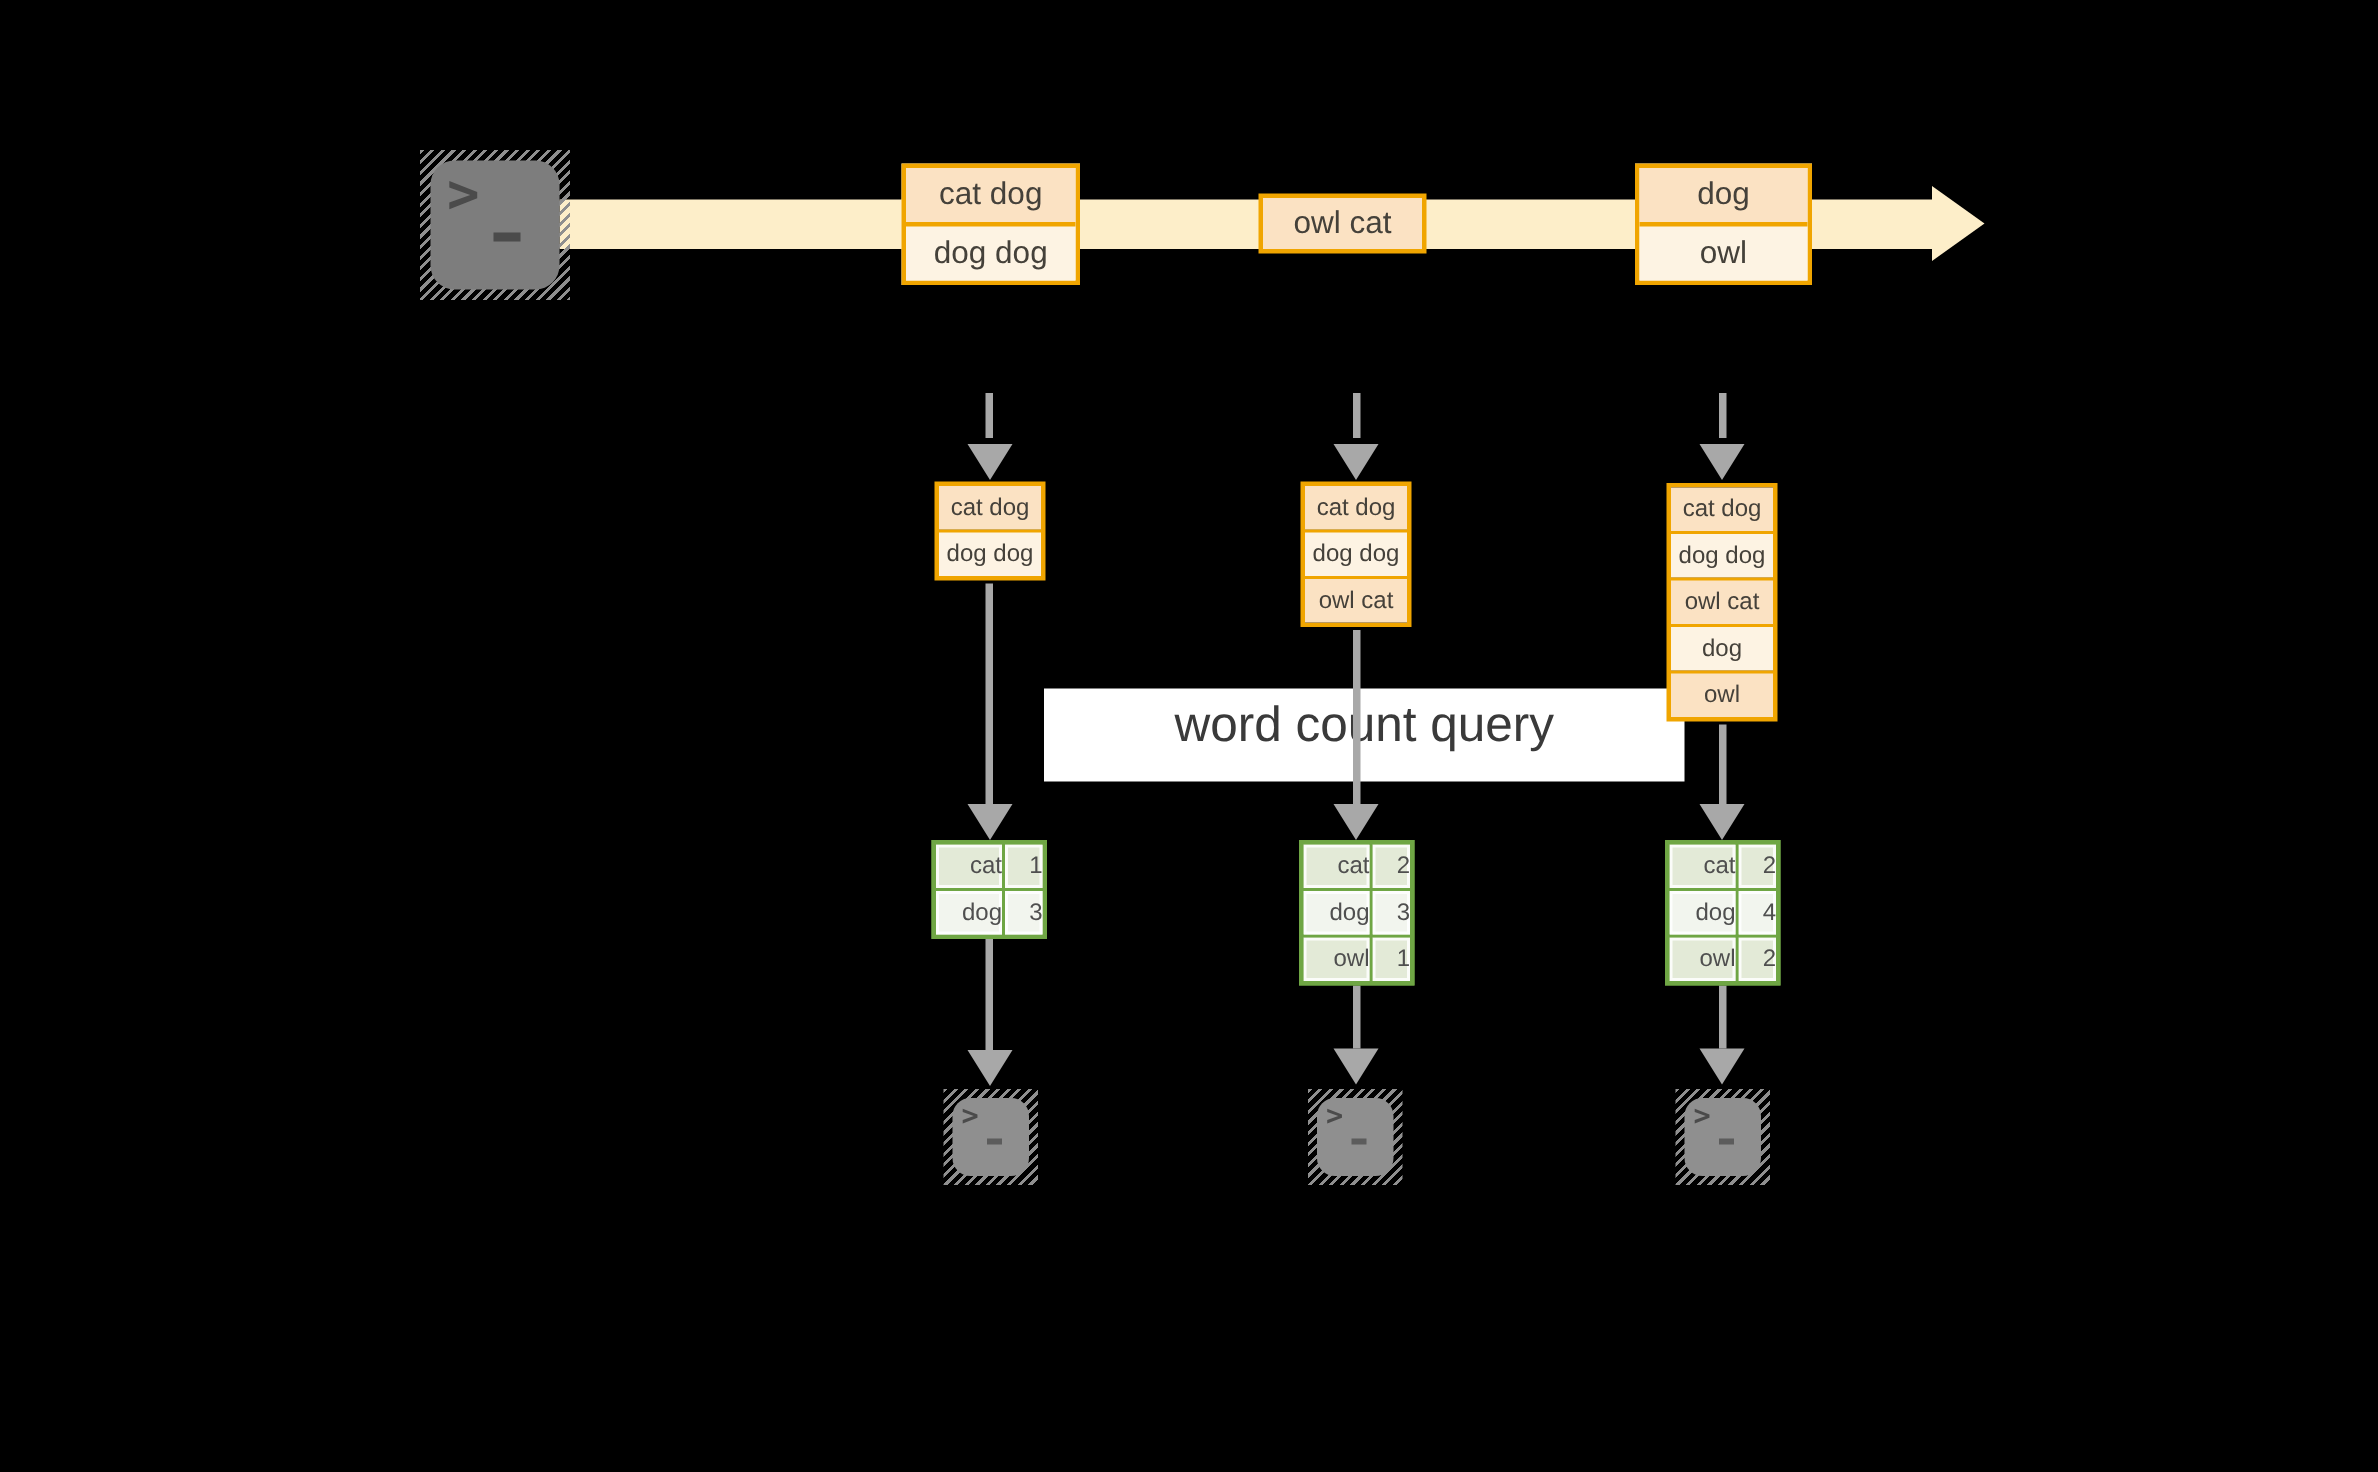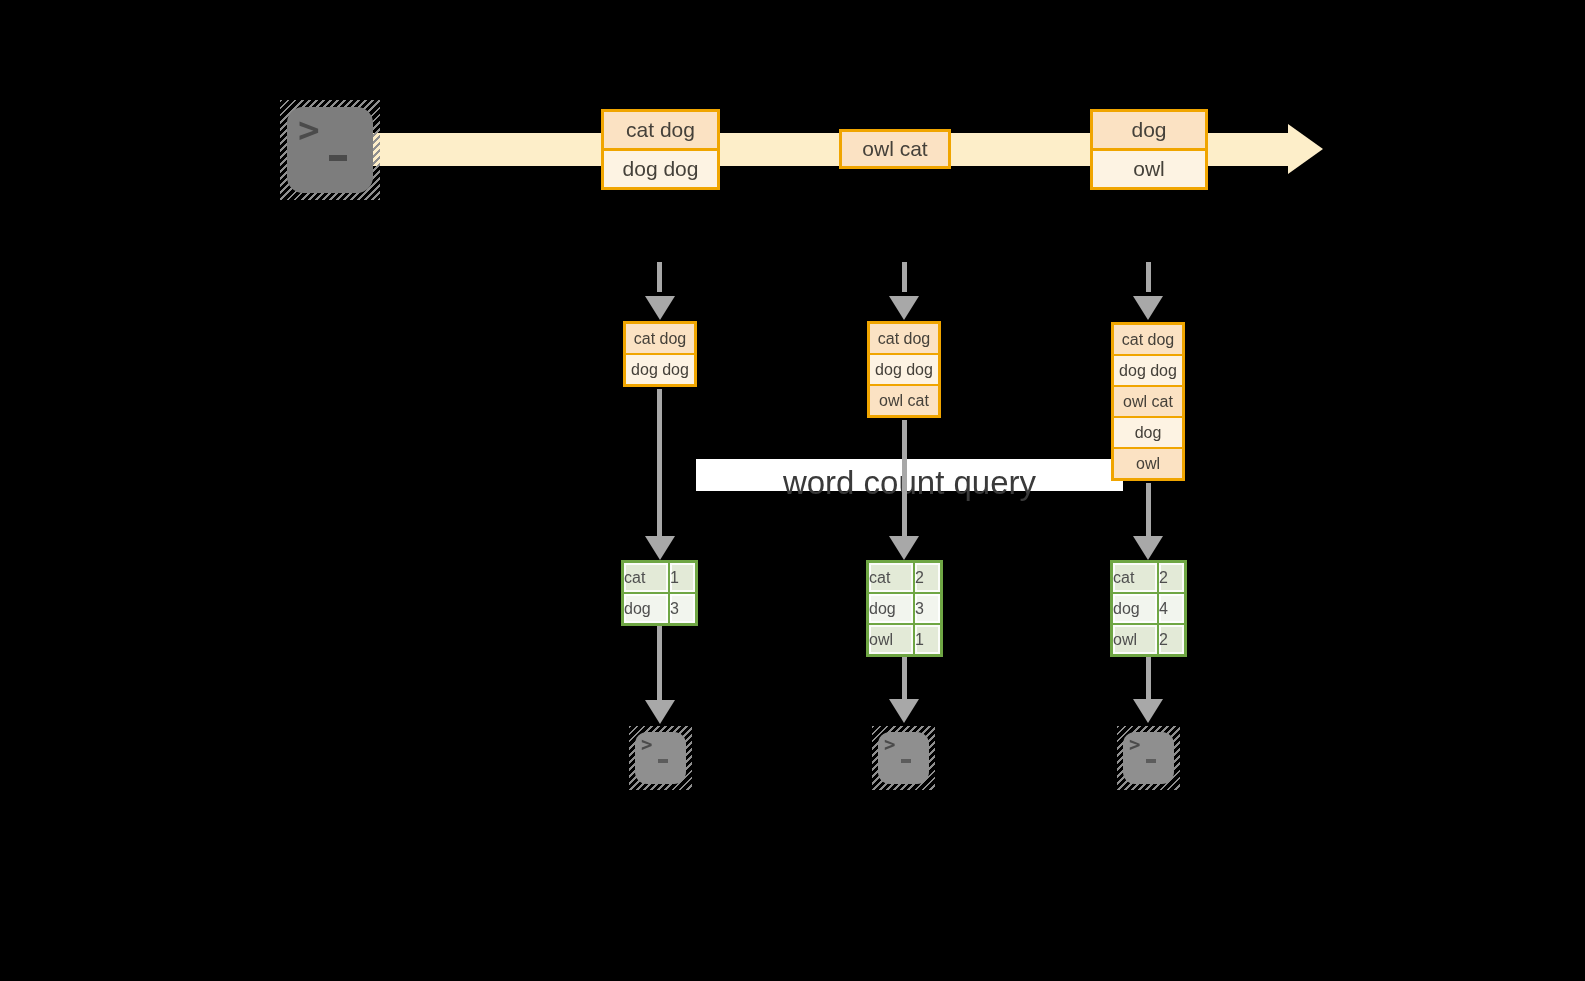--- a/index.html
+++ b/index.html
@@ -45,26 +45,26 @@
   .stack{position:absolute;z-index:6;width:74px;border:3px solid var(--orange);box-sizing:border-box;}
   .srow{height:29px;line-height:29px;text-align:center;font-size:16px;color:var(--ink);}
   .srow + .srow{border-top:2px solid var(--orange);}
   
   .stem{position:absolute;width:5px;background:var(--arrow);z-index:5;}
   .dashstem{z-index:3;}
   .ahead{position:absolute;width:0;height:0;z-index:5;
     border-left:15px solid transparent;border-right:15px solid transparent;border-top:24px solid var(--arrow);}
   .dashhead{z-index:3;}
   
-  .qbox{position:absolute;left:696px;top:459px;width:427px;height:32px;background:#fff;z-index:4;
+  .qbox{position:absolute;left:696px;top:459px;width:427px;height:62px;background:#fff;z-index:4;
     text-align:center;line-height:48px;font-size:33px;color:#3a3a3a;}
   
   .gtable{position:absolute;z-index:6;display:grid;grid-template-columns:44px 25px;grid-auto-rows:29px;gap:2px;
     border:3px solid var(--green);background:var(--green);box-sizing:content-box;}
-  .gcell{text-align:left;line-height:29px;font-size:16px;color:var(--gink);
+  .gcell{text-align:right;line-height:29px;font-size:16px;color:var(--gink);
     box-shadow:inset 0 0 0 2px rgba(255,255,255,.85);}
   .r-dark{background:var(--gcell-dark);}
   .r-light{background:var(--gcell-light);}
 </style>
 </head>
 <body>
 
 <div class="canvas">
 
   <div class="band"></div>

